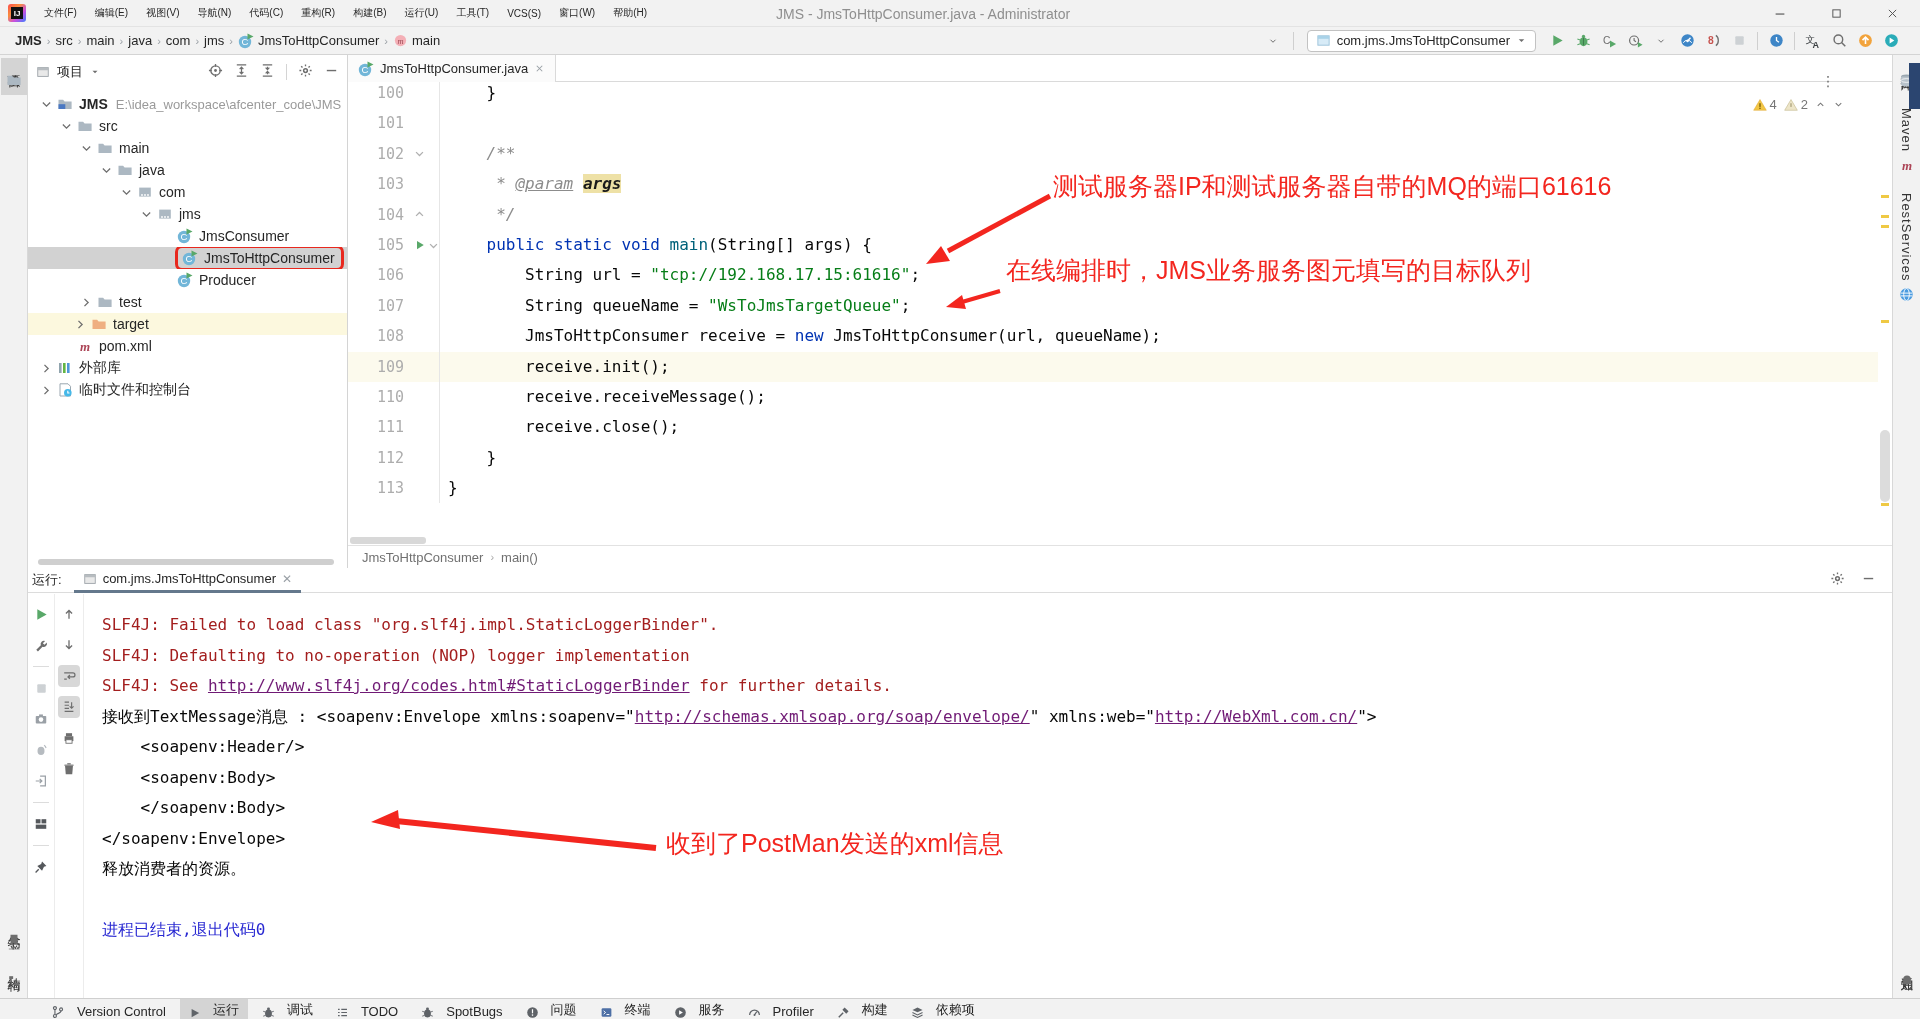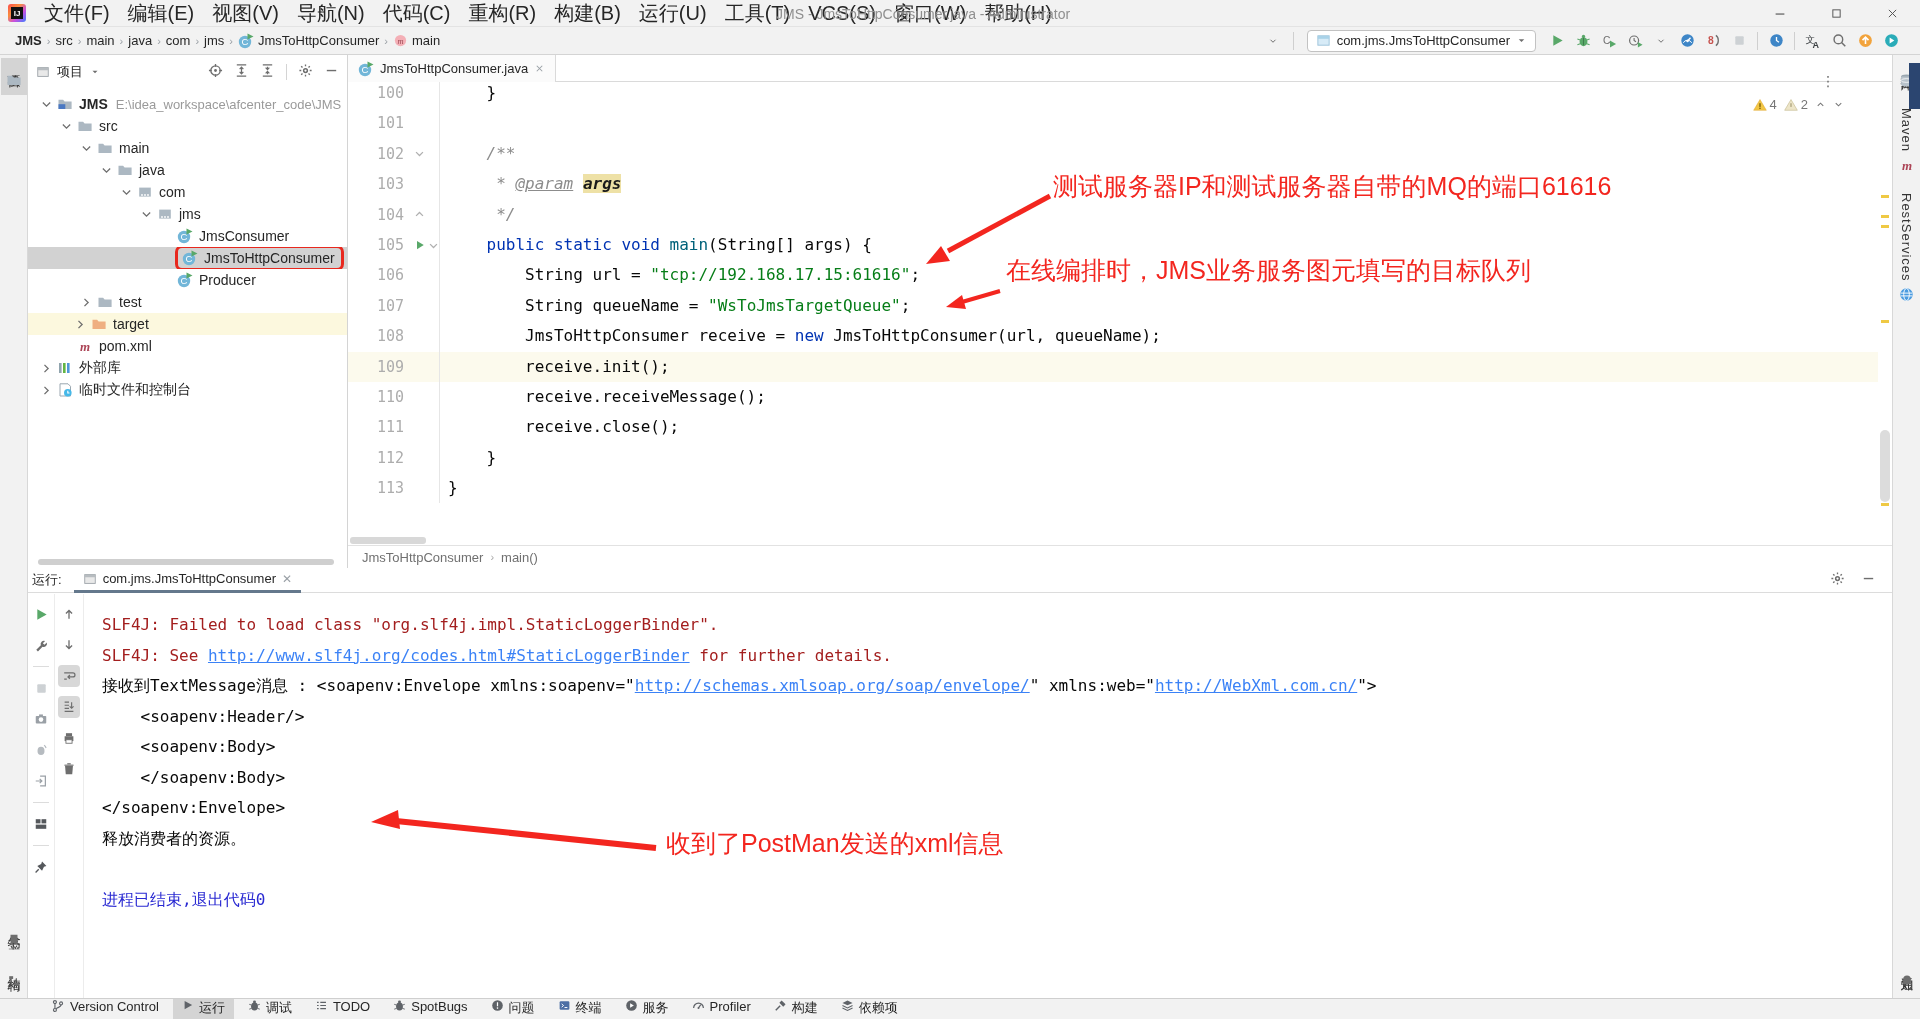--- a/index.html
+++ b/index.html
@@ -3,21 +3,21 @@
 <meta charset="utf-8">
 <style>
 *{box-sizing:border-box;margin:0;padding:0}
 html,body{width:1920px;height:1019px}
 body{position:relative;overflow:hidden;background:#fff;font-family:"Liberation Sans",sans-serif;color:#262626}
 .ic{display:inline-flex;align-items:center;justify-content:center;line-height:0}
 
 .titlebar{position:absolute;left:0;top:0;right:0;height:27px;background:#F2F2F2;border-bottom:1px solid #E3E3E3;display:flex;align-items:center}
 .logo{width:18px;height:18px;margin:0 9px 0 8px;border-radius:3px;background:linear-gradient(135deg,#FC4C4C,#F98E3C 35%,#C94FE0 65%,#3D7EFF);position:relative;flex:0 0 18px}
 .logo i{position:absolute;inset:3px;background:#111;color:#fff;font-style:normal;font-size:8px;font-weight:bold;display:flex;align-items:center;justify-content:center}
-.menu-item{padding:0 9px;font-size:20px;height:100%;display:flex;align-items:center;cursor:default}
+.menu-item{padding:0 9px;font-size:10px;height:100%;display:flex;align-items:center;cursor:default}
 .win-title{position:absolute;left:776px;top:0;height:27px;display:flex;align-items:center;font-size:14px;color:#8F8F8F}
 .win-controls{position:absolute;right:0;top:0;height:27px;display:flex}
 .win-btn{width:56px;height:27px;display:flex;align-items:center;justify-content:center}
 
 .toolbar{position:absolute;top:27px;left:0;right:0;height:28px;background:#F2F2F2;border-bottom:1px solid #D4D4D4;display:flex;align-items:center}
 .crumbs{display:flex;align-items:center;padding-left:12px;font-size:13px;gap:1px;white-space:nowrap}
 .crumb{padding:0 3px;display:flex;align-items:center;gap:4px}
 .crumb.bold{font-weight:bold}
 .crumb-sep{color:#9AA0A6;font-size:11px;padding:0 1px}
 .tb-right{margin-left:auto;display:flex;align-items:center;padding-right:16px;gap:2px}
@@ -89,24 +89,24 @@
 .chead-actions{margin-left:auto;display:flex;gap:16px;padding-right:16px;color:#6E6E6E;align-items:center}
 .cbody{position:absolute;top:26px;bottom:0;left:0;right:0}
 .ctools{position:absolute;top:0;bottom:0;display:flex;flex-direction:column;align-items:center;padding-top:9px;gap:9px}
 .ctools.one{left:0;width:27px;border-right:1px solid #ECECEC}
 .ctools.two{left:27px;width:29px;border-right:1px solid #ECECEC}
 .ct-div{width:16px;height:1px;background:#DCDCDC;margin:1px 0}
 .ct-btn{width:22px;height:22px;display:flex;align-items:center;justify-content:center;border-radius:4px}
 .ct-btn.sel{background:#D8D8D8}
 .clog{position:absolute;left:56px;top:0;right:0;bottom:0;padding:16px 0 0 18px;font-family:"DejaVu Sans Mono","Liberation Mono",monospace;font-size:16px;overflow:hidden}
 .cline{height:30.5px;line-height:30.5px;white-space:pre}
-.e{color:#A31E1E}.l{color:#3b82f6;text-decoration:underline}.b{color:#2A2AD2}
+.e{color:#A31E1E}.l{color:#701a75;text-decoration:underline}.b{color:#2A2AD2}
 
 .statusbar{position:absolute;left:0;right:0;bottom:0;height:21px;background:#F2F2F2;border-top:1px solid #CFCFCF;display:flex;align-items:center;font-size:13px;padding-left:42px;gap:5px}
-.sb-item{display:flex;align-items:flex-start;gap:5px;padding:0 9px;height:20px}
+.sb-item{display:flex;align-items:flex-end;gap:12px;padding:0 9px;height:20px}
 .sb-item.active{background:#D4D4D4}
 </style>
 </head>
 <body>
 
 <div class="titlebar">
   <span class="logo">
       <i>IJ</i>
     </span>
   <div id="menus" style="display:flex;height:100%">
@@ -926,20 +926,21 @@
             <svg viewBox="0 0 16 16" width="14" height="14">
               <path d="M3.5 4.5h9l-.8 9.5H4.3z" fill="#6E6E6E"></path>
               <rect x="2.8" y="3" width="10.4" height="1.3" fill="#6E6E6E"></rect>
               <rect x="6" y="1.4" width="4" height="1.4" fill="#6E6E6E"></rect>
             </svg>
           </span>
         </span>
       </div>
     <div class="clog" id="clog">
         <div class="cline"><span class="e">SLF4J: Failed to load class "org.slf4j.impl.StaticLoggerBinder".</span></div>
+        <div class="cline"><span class="e">SLF4J: Defaulting to no-operation (NOP) logger implementation</span></div>
         <div class="cline"><span class="e">SLF4J: See </span><span class="l">http://www.slf4j.org/codes.html#StaticLoggerBinder</span><span class="e"> for further details.</span></div>
         <div class="cline"><span class="p">接收到TextMessage消息 : &lt;soapenv:Envelope xmlns:soapenv="</span><span class="l">http://schemas.xmlsoap.org/soap/envelope/</span><span class="p">" xmlns:web="</span><span class="l">http://WebXml.com.cn/</span><span class="p">"&gt;</span></div>
         <div class="cline"><span class="p">    &lt;soapenv:Header/&gt;</span></div>
         <div class="cline"><span class="p">    &lt;soapenv:Body&gt;</span></div>
         <div class="cline"><span class="p">    &lt;/soapenv:Body&gt;</span></div>
         <div class="cline"><span class="p">&lt;/soapenv:Envelope&gt;</span></div>
         <div class="cline"><span class="p">释放消费者的资源。</span></div>
         <div class="cline"></div>
         <div class="cline"><span class="b">进程已结束,退出代码0</span></div>
       </div>

